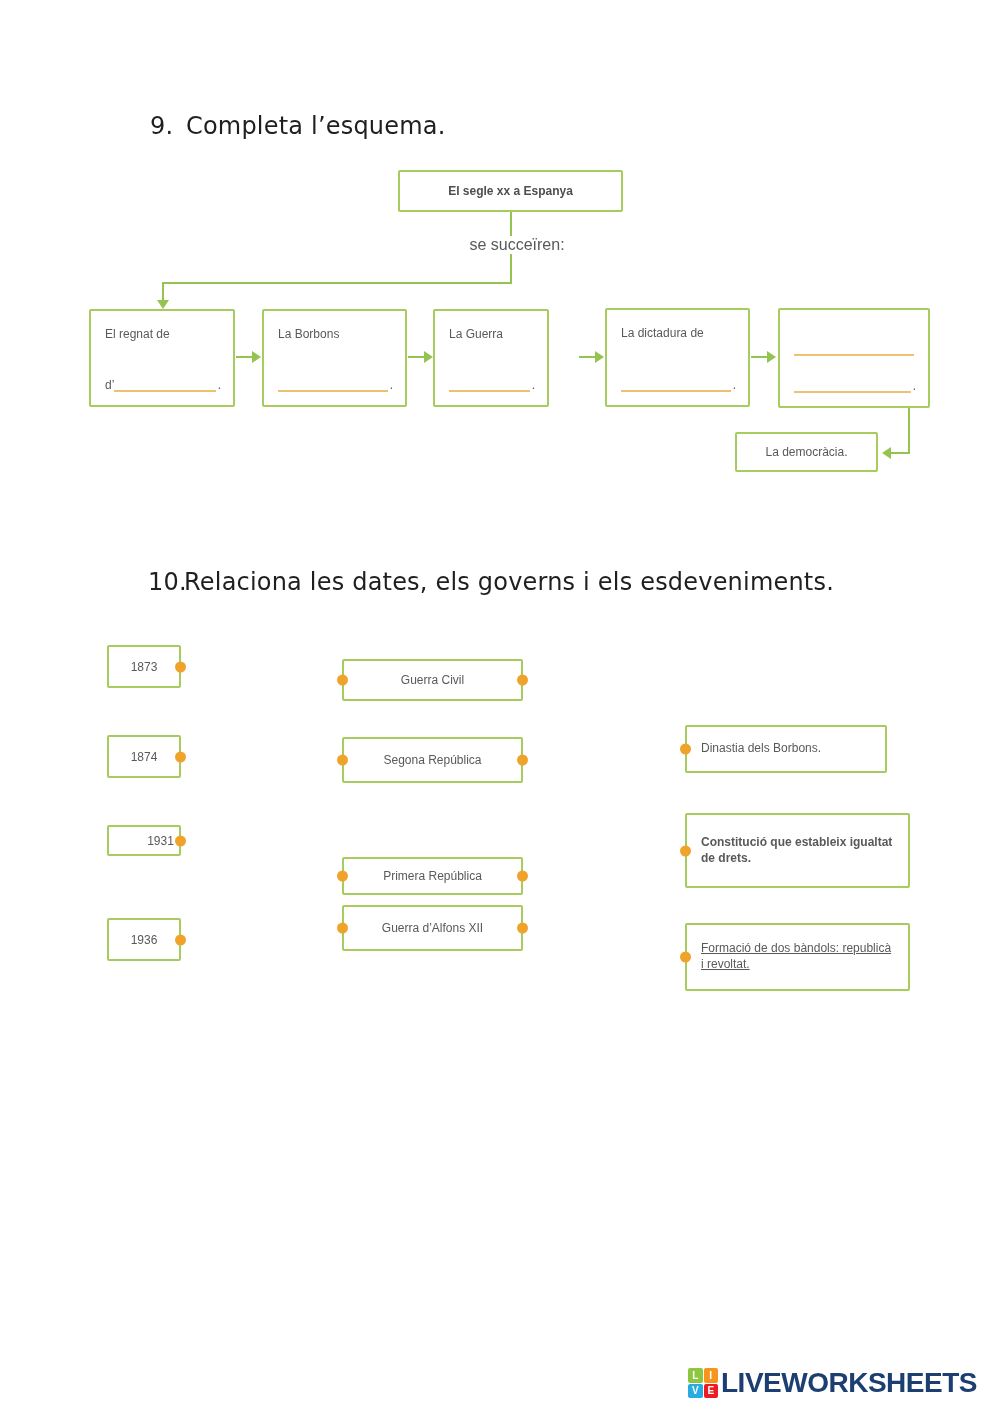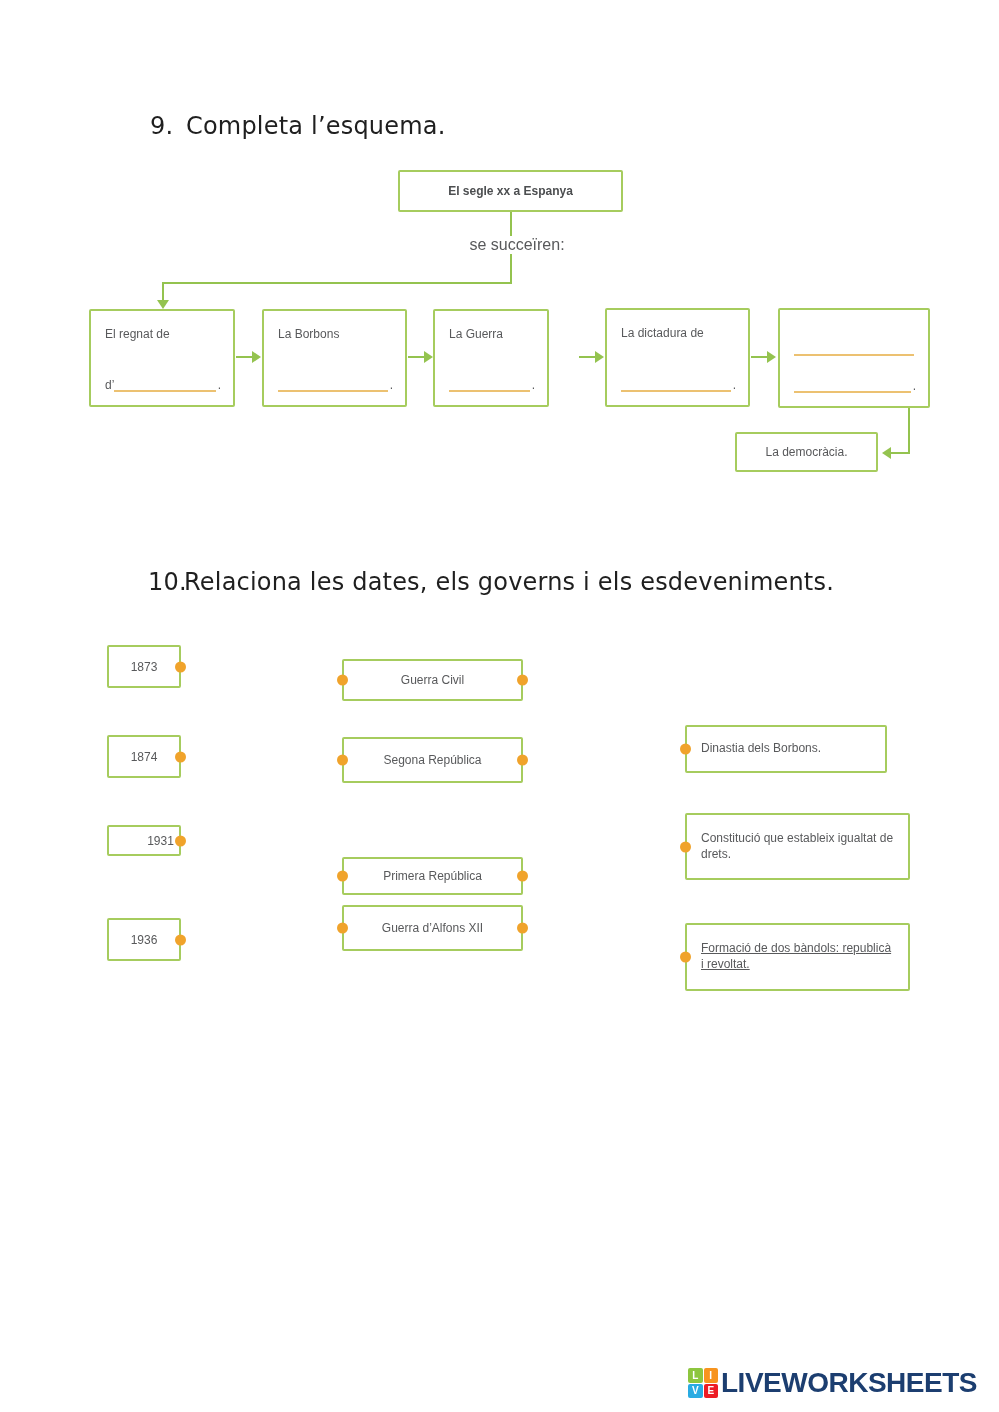--- a/index.html
+++ b/index.html
@@ -191,21 +191,21 @@
   <div class="gbox center" style="left:342px; top:905px; width:181px; height:46px;">
     <span>Guerra d’Alfons XII</span>
     <span class="dot dleft"></span>
     <span class="dot dright"></span>
   </div>
 
   <div class="gbox event-box" style="left:685px; top:725px; width:202px; height:48px;">
     <span>Dinastia dels Borbons.</span>
     <span class="dot dleft"></span>
   </div>
-  <div class="gbox event-box" style="left:685px; top:813px; width:225px; height:67px;">
+  <div class="gbox event-box" style="left:685px; top:813px; width:225px; height:75px;font-weight:bold;">
     <span>Constitució que estableix igualtat de drets.</span>
     <span class="dot dleft"></span>
   </div>
   <div class="gbox event-box" style="left:685px; top:923px; width:225px; height:68px;text-decoration:underline;">
     <span>Formació de dos bàndols: republicà i revoltat.</span>
     <span class="dot dleft"></span>
   </div>
 
   <div class="logo">
     <div class="logo-grid">

